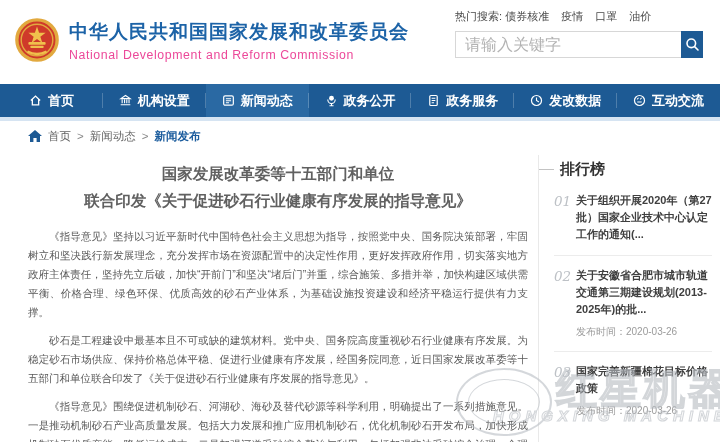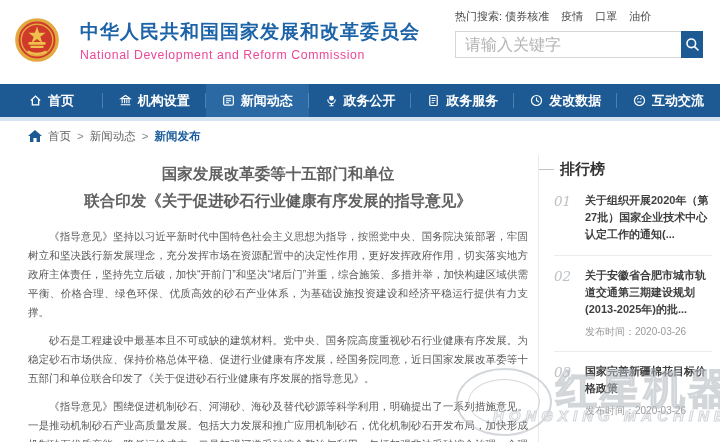--- a/index.html
+++ b/index.html
@@ -2,21 +2,21 @@
 <html><head>
 <meta charset="utf-8">
 <style>
   * { margin:0; padding:0; box-sizing:border-box; }
   html,body { width:720px; height:442px; overflow:hidden; background:#fff;
     font-family:"Liberation Sans", sans-serif; }
   body { position:relative; }
 
   
   .header { height:84px; position:relative; background:#fff; }
-  .brand { position:absolute; left:14px; top:17px; display:flex; align-items:center;gap:11px; }
+  .brand { position:absolute; left:14px; top:17px; display:flex; align-items:center; }
   .emblem { width:46px; height:46px; flex:0 0 46px; }
   .brand-text { margin-left:9px; }
   .title-cn { font-size:19px; font-weight:bold; color:#1c63a7; letter-spacing:1px; white-space:nowrap; }
   .title-en { font-size:12.3px; color:#ec4899; margin-top:3px; letter-spacing:0.6px; white-space:nowrap; }
 
   .search-area { position:absolute; left:455px; top:9px; width:248px; }
   .hot-search { font-size:11px; color:#4a4a4a; margin-bottom:7px; white-space:nowrap; }
   .hot-search a { color:#4a4a4a; text-decoration:none; margin-right:9px; }
   .search-box { display:flex; height:27px; }
   .search-input { flex:1; border:1px solid #d7d7d7; border-right:none; font-size:16px;
@@ -48,21 +48,21 @@
   .article-title { text-align:center; color:#606060; font-size:15.5px; font-weight:bold;
     line-height:27px; margin:5px 0 13px; }
   .para { font-size:10.5px; color:#5a5a5a; line-height:19px; text-align:justify;
     text-indent:2em; margin-bottom:9px; }
 
   
   .sidebar { flex:1; padding:9px 8px 0 16px; }
   .sidebar-head { display:flex; align-items:center; margin-bottom:2px; }
   .head-line { width:16px; height:1px; background:#c3c3c3; margin-right:6px; margin-left:-16px; }
   .sidebar-title { font-size:15px; font-weight:bold; color:#333; }
-  .rank-item { display:flex; gap:9px; padding:11px 0 12px; border-bottom:1px solid #ececec; cursor:pointer; }
+  .rank-item { display:flex; padding:11px 0 12px; border-bottom:1px solid #ececec; cursor:pointer; }
   .rank-item:last-child { border-bottom:none; }
   .rank-num { flex:0 0 22px; font-family:"DejaVu Serif", serif; font-style:italic;
     font-size:13.5px; color:#bdc1c6; padding-top:1px; }
   .rank-title { font-size:11px; font-weight:bold; color:#3f3f3f; line-height:17px; }
   .rank-date { font-size:10px; color:#9b9b9b; margin-top:7px; }
 
   
   .watermark { position:absolute; left:444px; top:360px; width:292px; height:82px;
     pointer-events:none; opacity:0.6; }
   .wm-circle { position:absolute; left:12px; top:8px; width:96px; height:68px;

